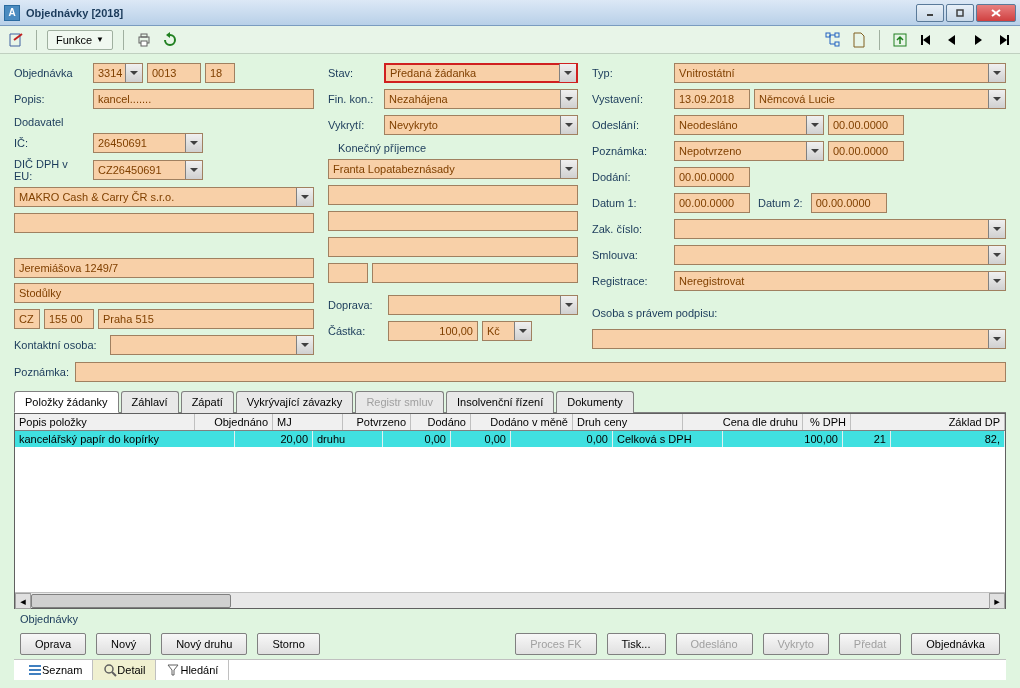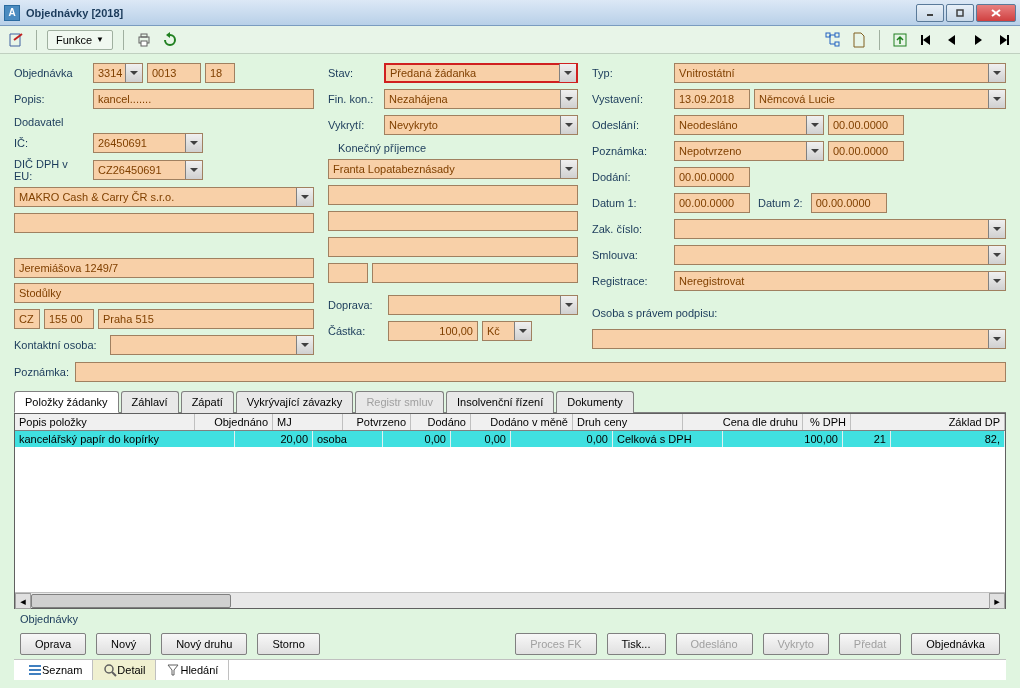--- a/index.html
+++ b/index.html
@@ -432,21 +432,21 @@
     <div class="gh num" style="width:102px;">Dodáno v měně</div>
     <div class="gh" style="width:110px;">Druh ceny</div>
     <div class="gh num" style="width:120px;">Cena dle druhu</div>
     <div class="gh num" style="width:48px;">% DPH</div>
     <div class="gh num" style="flex:1;">Základ DP</div>
   </div>
   <div class="grid-body">
     <div class="grid-row">
       <div class="gc" style="width:220px;">kancelářský papír do kopírky</div>
       <div class="gc num" style="width:78px;">20,00</div>
-      <div class="gc" style="width:70px;">osoba</div>
+      <div class="gc" style="width:70px;">druhu</div>
       <div class="gc num" style="width:68px;">0,00</div>
       <div class="gc num" style="width:60px;">0,00</div>
       <div class="gc num" style="width:102px;">0,00</div>
       <div class="gc" style="width:110px;">Celková s DPH</div>
       <div class="gc num" style="width:120px;">100,00</div>
       <div class="gc num" style="width:48px;">21</div>
       <div class="gc num" style="flex:1;">82,</div>
     </div>
   </div>
   <div class="hscroll">

